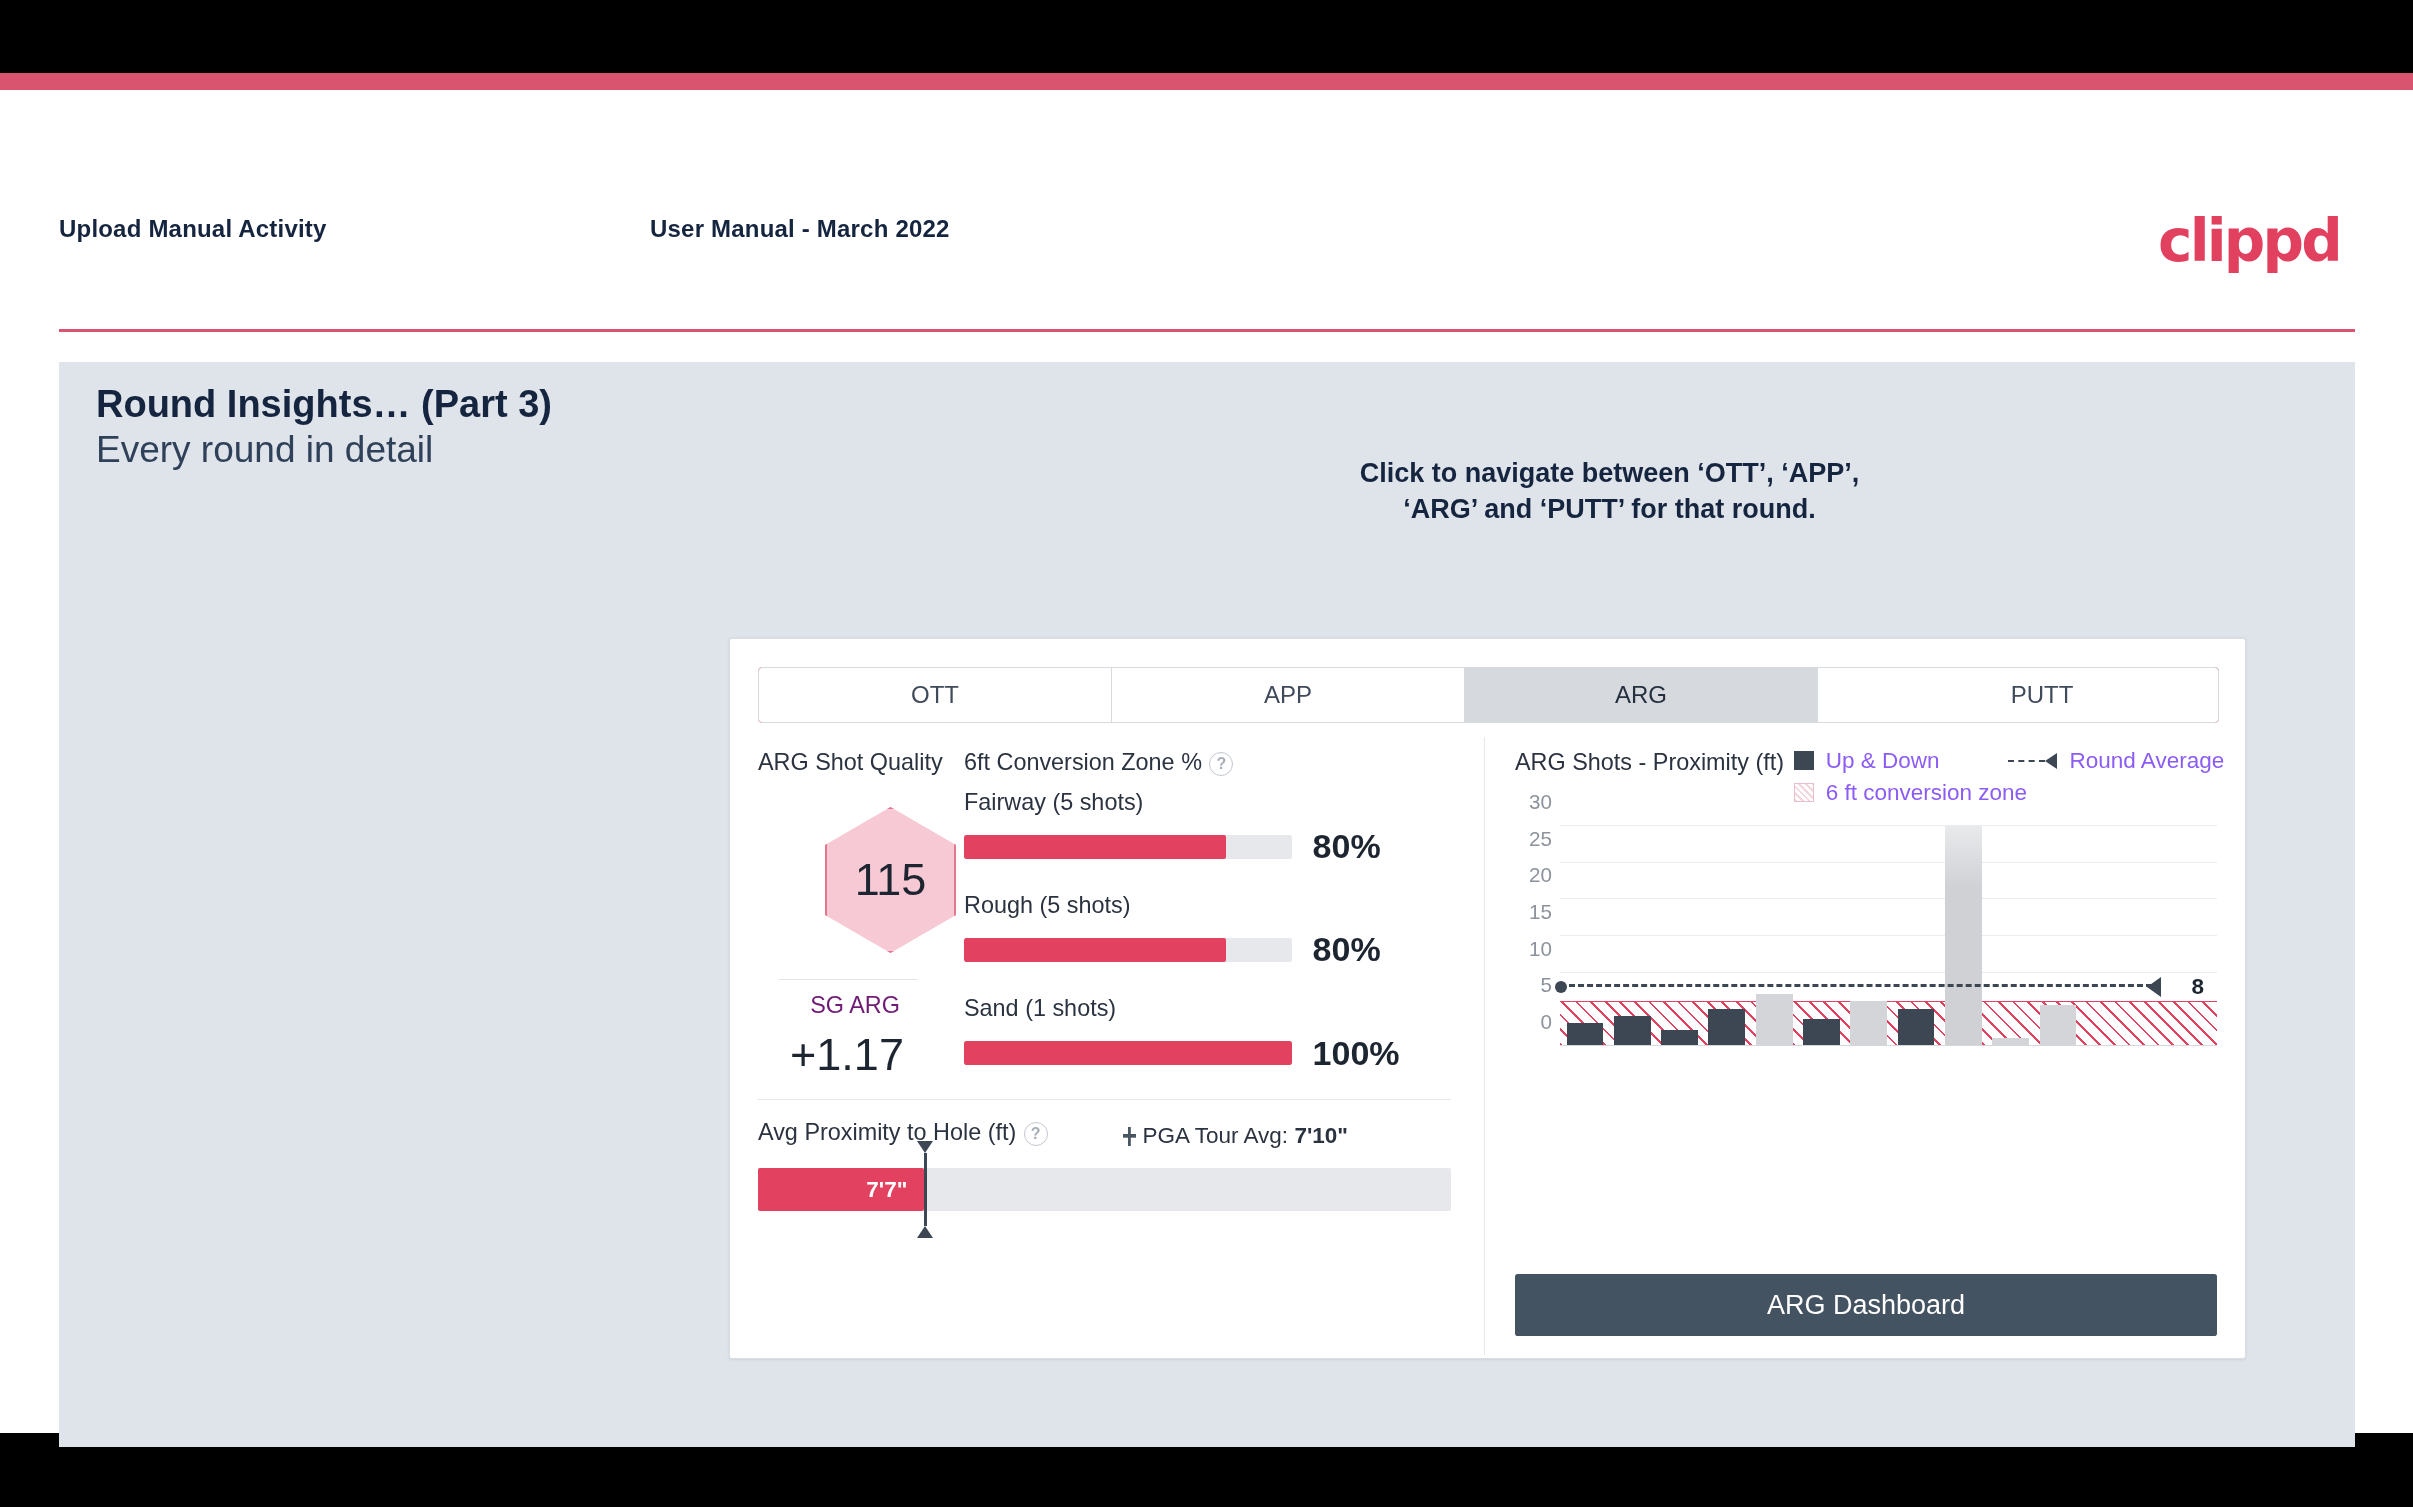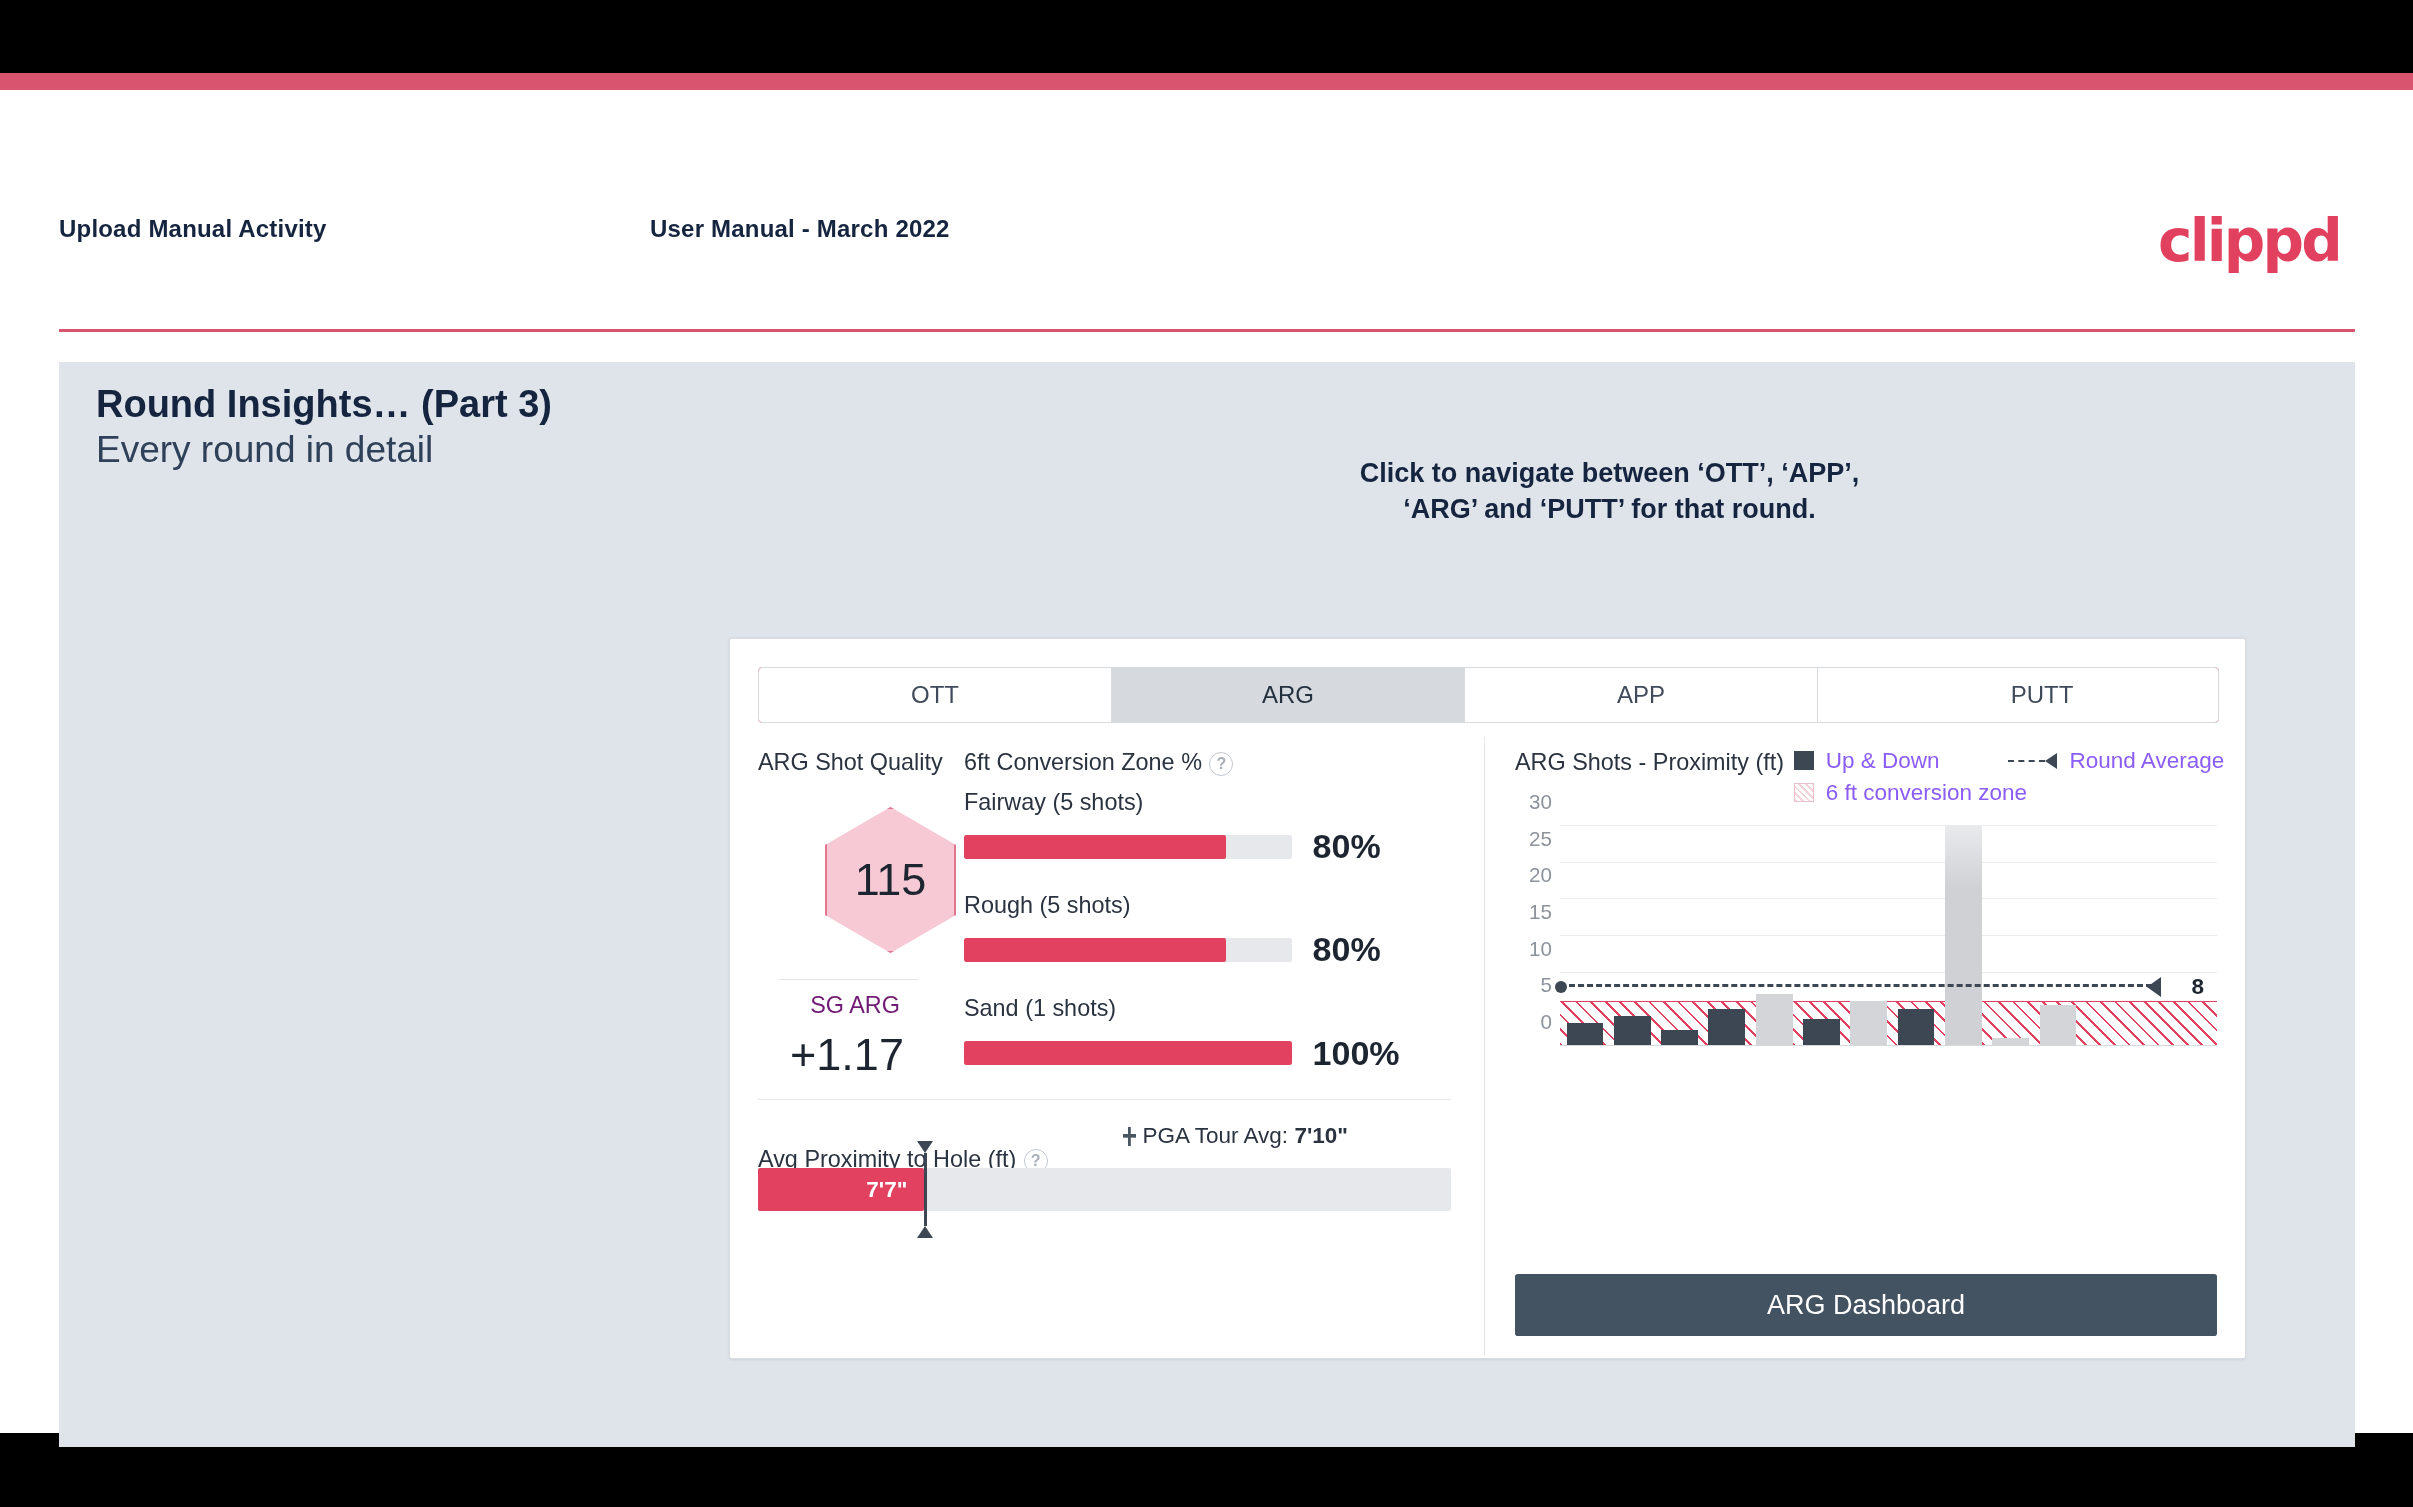--- a/index.html
+++ b/index.html
@@ -82,21 +82,21 @@
   .czrows { position:absolute; left:234px; top:52px; width:496px; }
   .czrow  { margin-bottom:26px; }
   .czname { font-size:23.4px; color:#2b3340; margin-bottom:11.2px; }
   .czline { display:flex; align-items:center; gap:20.6px; }
   .cztrack{ width:328px; height:24px; background:#e6e8eb; border-radius:1.9px; overflow:hidden; }
   .czfill { height:100%; background:#e2425f; border-radius:1.9px; }
   .czpct  { font-size:34px; font-weight:700; color:#1d2530; }
 
   .hdivider { position:absolute; left:28px; top:362px; width:693px; height:0.9px; background:#e4e7ec; }
 
-  .prox-label { position:absolute; left:28px; top:382px;margin-top:27px; }
+  .prox-label { position:absolute; left:28px; top:382px; }
   .pga  { position:absolute; left:393px; top:386px; font-size:22.5px; color:#2b3340; }
   .pga b { font-weight:700; }
   .pga-ico { display:inline-block; width:13px; height:19px; margin-right:6.6px; vertical-align:-2.8px;
              background:linear-gradient(#4a5562,#4a5562) no-repeat center/13px 3.7px,
                         linear-gradient(#4a5562,#4a5562) no-repeat center/2.8px 19px; }
 
   .proxbar { position:absolute; left:28px; top:431px; width:693px; height:43px; background:#e6e8eb; border-radius:1.9px; }
   .proxfill{ position:absolute; left:0; top:0; height:43px; background:#e2425f; border-radius:1.9px;
              display:flex; align-items:center; justify-content:flex-end; padding-right:17px;
              color:#fff; font-size:22.5px; font-weight:700; }
@@ -173,22 +173,22 @@
         <path d="M6 4 L6 112 L44 112 L44 214" fill="none" stroke="#d9546e" stroke-width="6"></path>
         <path d="M44 236 L31 208 L57 208 Z" fill="#d9546e"></path>
       </svg>
 
     </div>
 
     <div class="card">
 
       <div class="tabs">
         <div class="tab">OTT</div>
+        <div class="tab">APP</div>
         <div class="tab active">ARG</div>
-        <div class="tab">APP</div>
         <div class="tab">PUTT</div>
       </div>
 
       <div class="cols">
 
         <div class="col-left">
 
           <div class="sec-label lbl-sq">ARG Shot Quality</div>
 
           <div class="sec-label lbl-cz">

